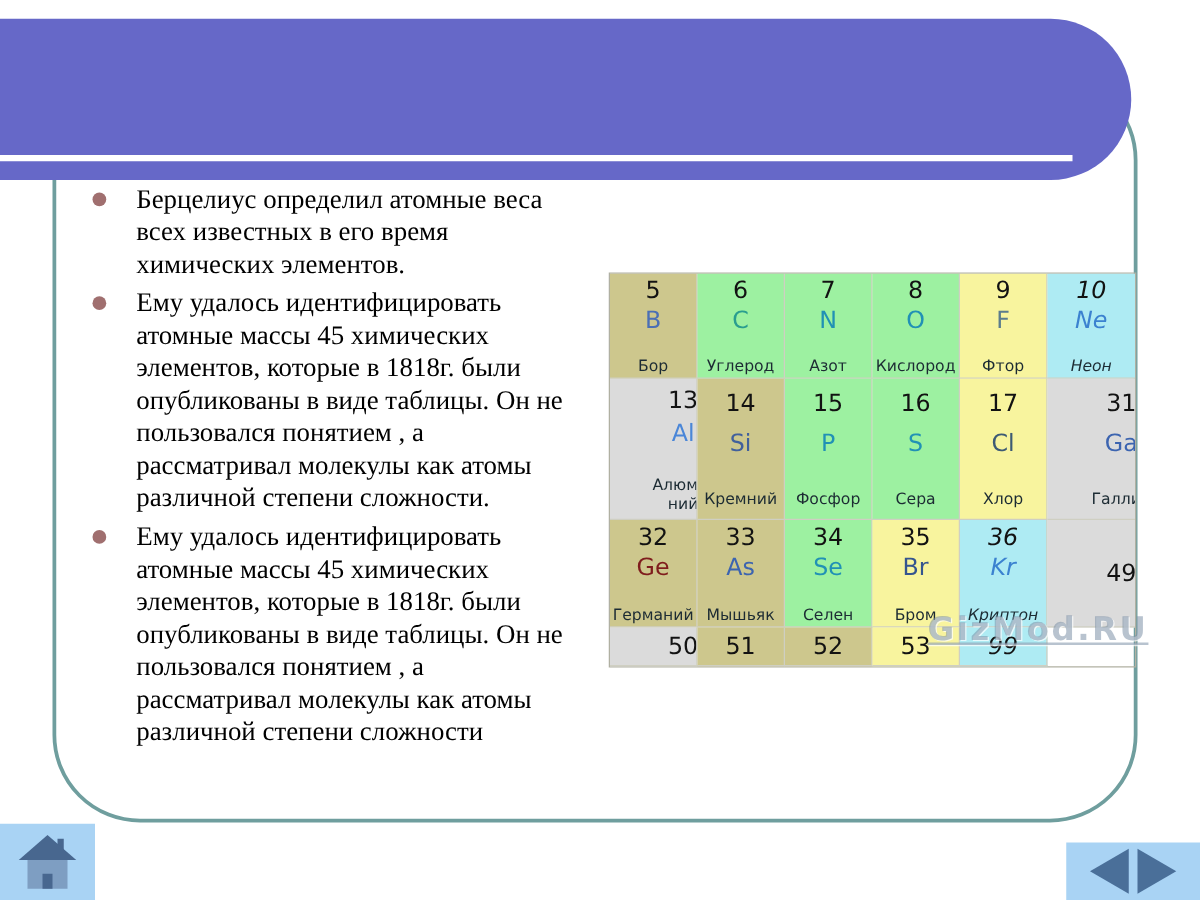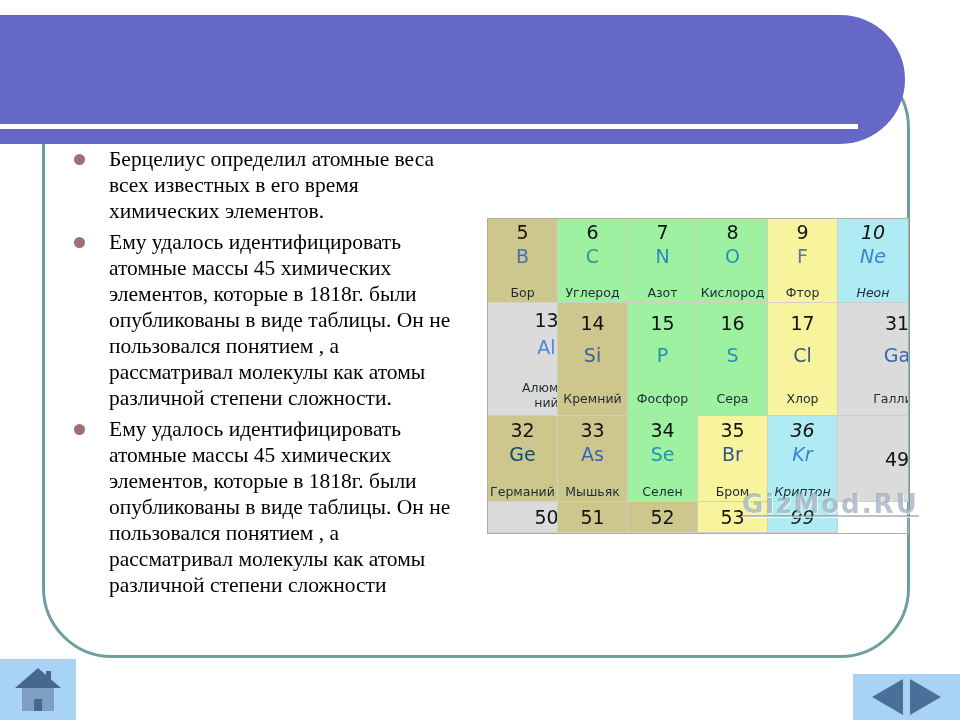--- a/index.html
+++ b/index.html
@@ -158,21 +158,21 @@
       <span class="sym" style="color:#3d5a74">Cl</span>
       <span class="name">Хлор</span>
     </div>
     <div class="cell bg-gray">
       <span class="num">31</span>
       <span class="sym" style="color:#3c64b0">Ga</span>
       <span class="name">Галлий</span>
     </div>
     <div class="cell bg-tan">
       <span class="num">32</span>
-      <span class="sym" style="color:#0c4a6e">Ge</span>
+      <span class="sym" style="color:#7f1d1d">Ge</span>
       <span class="name">Германий</span>
     </div>
     <div class="cell bg-tan">
       <span class="num">33</span>
       <span class="sym" style="color:#3c64b0">As</span>
       <span class="name">Мышьяк</span>
     </div>
     <div class="cell bg-green">
       <span class="num">34</span>
       <span class="sym" style="color:#2191b5">Se</span>

